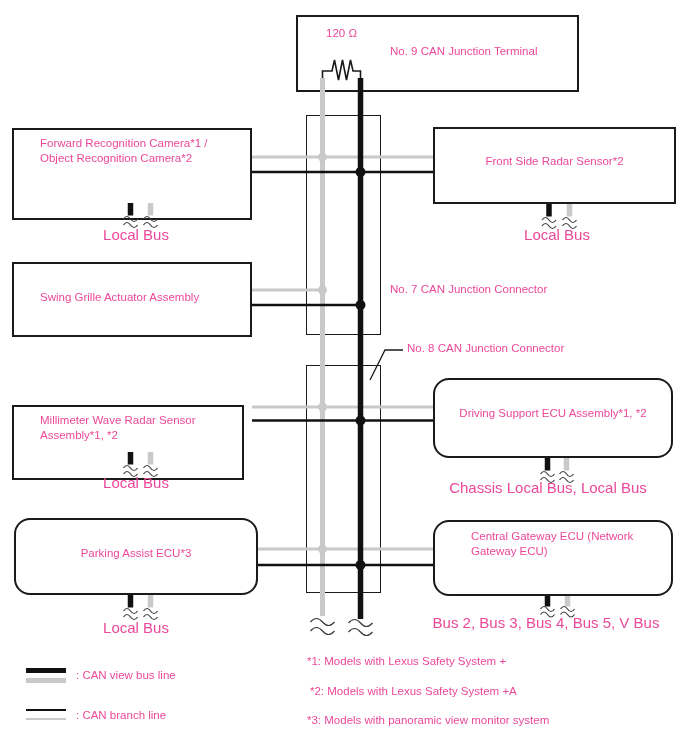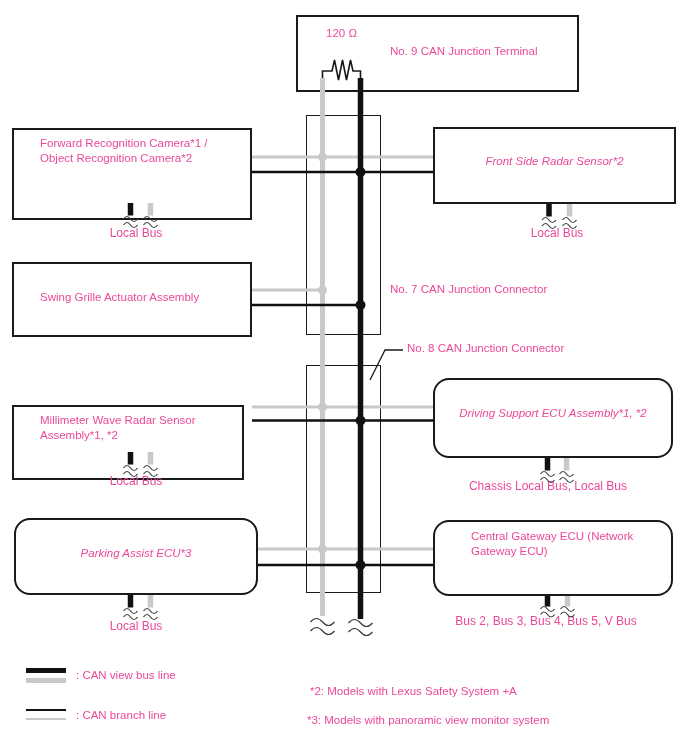--- a/index.html
+++ b/index.html
@@ -6,26 +6,26 @@
   .stage{
     position:relative;width:688px;height:755px;background:#ffffff;overflow:hidden;
     font-family:"Liberation Sans","DejaVu Sans",sans-serif;color:#ec4899;
   }
   .module{
     position:absolute;background:#ffffff;border:2px solid #1a1a1a;
     box-sizing:border-box;font-size:11.5px;line-height:14.5px;
   }
   .module .label{white-space:pre-line;display:block;}
   .rounded{border-radius:16px;}
-  .flexc{display:flex;align-items:center;justify-content:center;text-align:center;font-style:italic;}
+  .flexc{display:flex;align-items:center;justify-content:center;text-align:center;}
   .jrect{
     position:absolute;border:1.5px solid #1a1a1a;box-sizing:border-box;background:transparent;
   }
   .txt{position:absolute;font-size:11.5px;line-height:13.5px;white-space:pre;}
-  .bus-label{position:absolute;font-size:12px;text-align:center;white-space:pre;}
+  .bus-label{position:absolute;font-size:15px;text-align:center;white-space:pre;}
   .legend-bar{position:absolute;left:26px;width:40px;}
   .wires{position:absolute;left:0;top:0;pointer-events:none;}
 </style>
 </head>
 <body>
 
 <div class="stage">
 
   <div class="module" style="left:296px;top:15px;width:283px;height:77px;">
     <span class="txt" style="left:28px;top:10px;">120 Ω</span>
@@ -77,20 +77,21 @@
   <span class="bus-label" style="left:430px;top:614px;width:232px;">Bus 2, Bus 3, Bus 4, Bus 5, V Bus</span>
 
   <div class="legend-bar" style="top:668px;height:5px;background:#111;"></div>
   <div class="legend-bar" style="top:678px;height:5px;background:#c9c9c9;"></div>
   <span class="txt" style="left:76px;top:669px;">: CAN view bus line</span>
 
   <div class="legend-bar" style="top:709px;height:2.4px;background:#111;"></div>
   <div class="legend-bar" style="top:718px;height:2.4px;background:#c9c9c9;"></div>
   <span class="txt" style="left:76px;top:709px;">: CAN branch line</span>
 
+  <span class="txt" style="left:307px;top:655px;">*1: Models with Lexus Safety System +</span>
   <span class="txt" style="left:310px;top:685px;">*2: Models with Lexus Safety System +A</span>
   <span class="txt" style="left:307px;top:714px;">*3: Models with panoramic view monitor system</span>
 
   <svg class="wires" width="688" height="755" viewBox="0 0 688 755">
 
     <polyline points="322.5,84 322.5,71 332,71 334.5,60 338.5,80 342.5,60 346.5,80 350.5,60 353,71 360.5,71 360.5,84" fill="none" stroke="#1a1a1a" stroke-width="1.6"></polyline>
 
     <g stroke="#c9c9c9" stroke-width="3">
       <line x1="252" y1="157" x2="433" y2="157"></line>
       <line x1="252" y1="290" x2="324" y2="290"></line>

